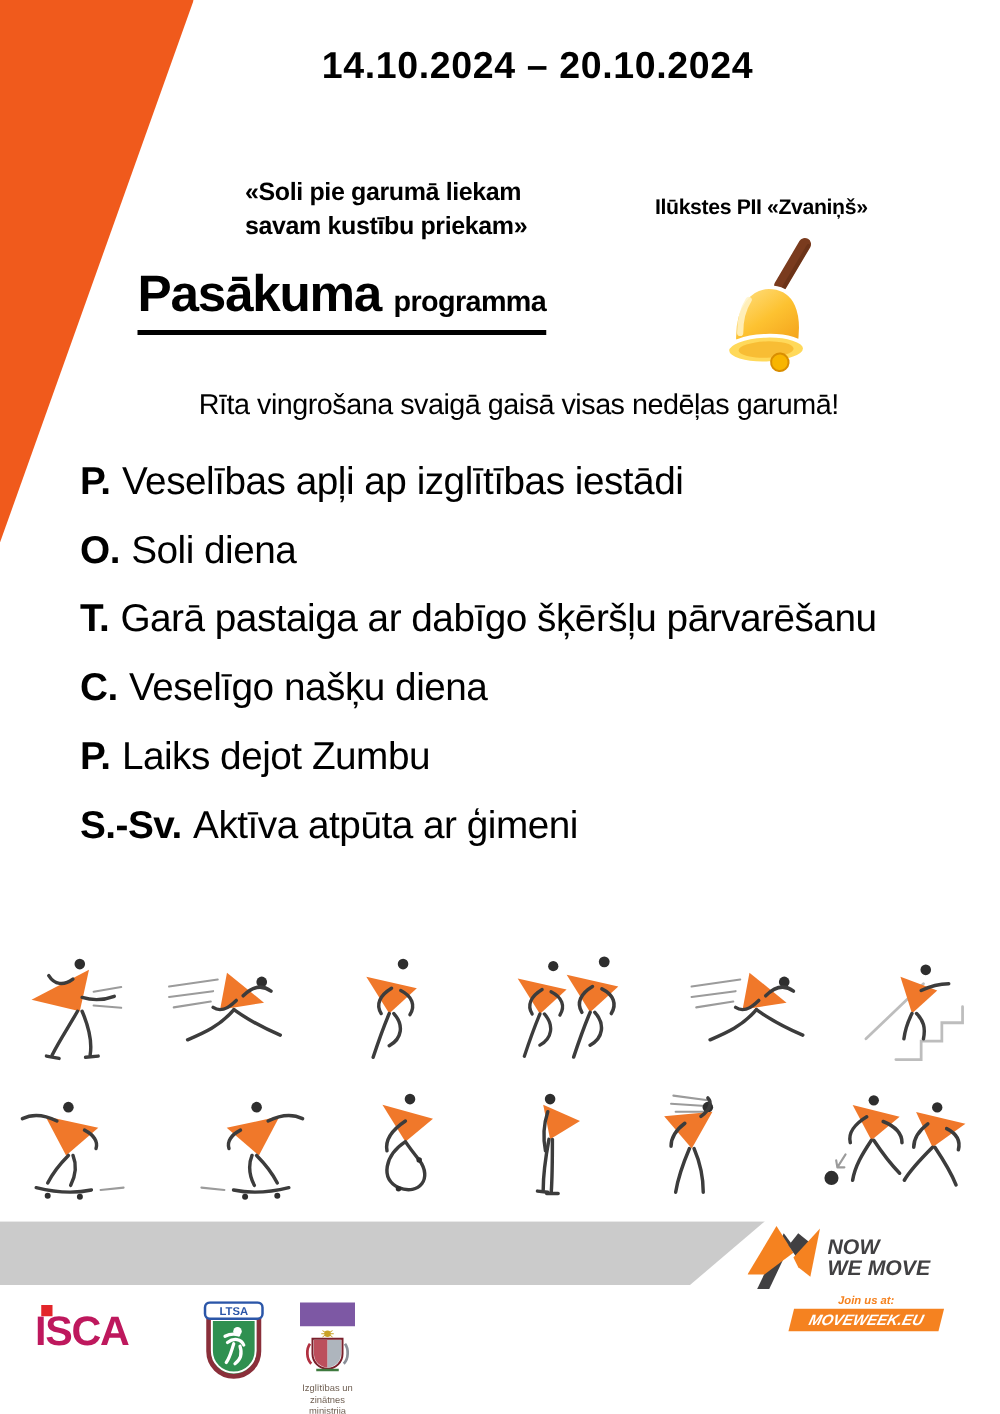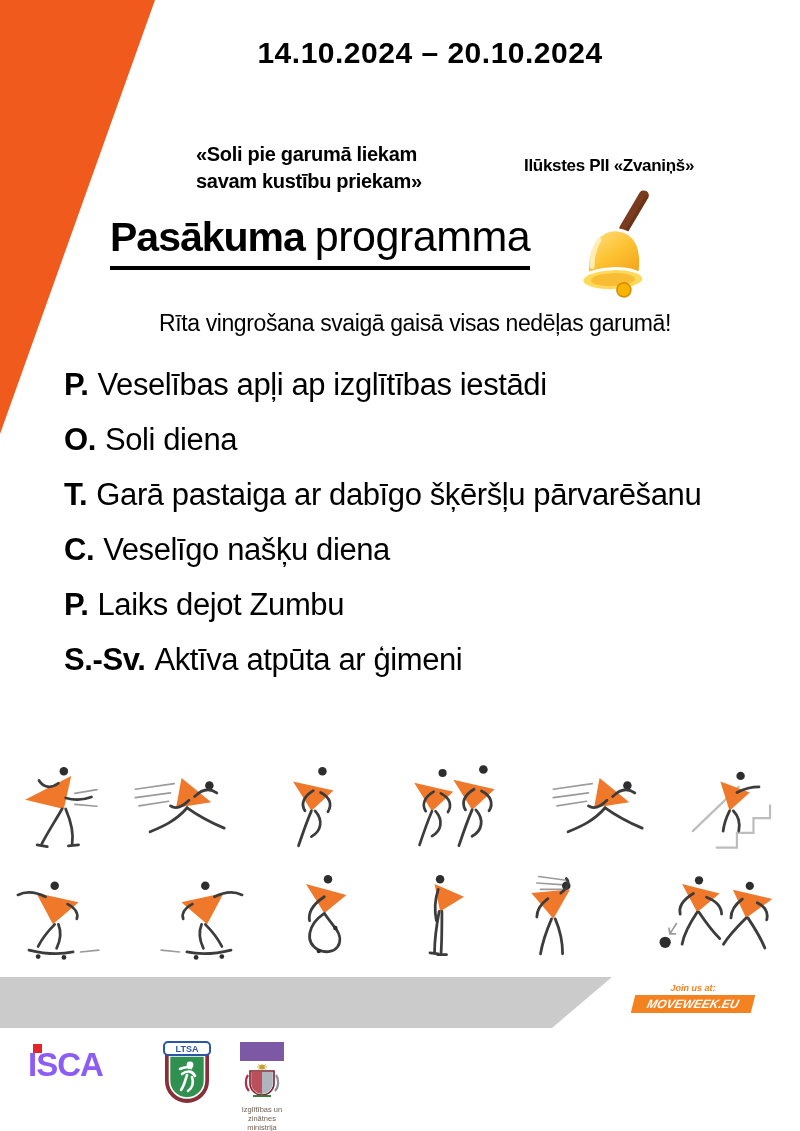--- a/index.html
+++ b/index.html
@@ -25,21 +25,21 @@
 
   
   .motto{left:196px;top:141px;font-size:20px;font-weight:bold;line-height:27px;letter-spacing:-0.3px;}
 
   
   .org{left:524px;top:156px;font-size:17px;font-weight:bold;letter-spacing:-0.3px;}
 
   
   .heading{left:110px;top:212px;border-bottom:4px solid #000;padding-bottom:5px;white-space:nowrap;}
   .heading-main{font-size:41px;font-weight:bold;letter-spacing:-1px;}
-  .heading-sub{font-size:43px;font-weight:normal;letter-spacing:-0.5px;margin-left:10px;}
+  .heading-sub{font-size:23px;font-weight:bold;letter-spacing:-0.5px;margin-left:10px;}
 
   
   .intro{left:85px;top:310px;width:660px;text-align:center;font-size:23px;letter-spacing:-0.4px;}
 
   
   .program{left:64px;top:357px;width:675px;font-size:31px;line-height:55px;letter-spacing:-0.4px;}
   .program .day{font-weight:bold;margin-right:9px;}
 
   
   .fig-row{left:12px;width:776px;height:95px;display:flex;justify-content:space-between;align-items:flex-end;}
@@ -61,21 +61,21 @@
   .nwm-l2{font-size:17px;}
   .nwm-join{margin-top:3px;text-align:center;color:#F58220;font-size:9px;font-weight:bold;font-style:italic;}
   .nwm-url{margin:2px auto 0;width:112px;background:#F58220;color:#fff;
     font-size:12px;font-weight:bold;font-style:italic;text-align:center;
     padding:2px 4px;transform:skewX(-14deg);}
   .nwm-url span{display:inline-block;transform:skewX(0deg);}
 
   
   .isca{left:28px;top:1044px;width:120px;height:36px;}
   .isca-sq{position:absolute;left:5px;top:0;width:9px;height:9px;background:#E3252A;}
-  .isca-txt{position:absolute;left:0;top:4px;font-size:33px;font-weight:900;color:#8b5cf6;letter-spacing:-1px;line-height:1;}
+  .isca-txt{position:absolute;left:0;top:4px;font-size:33px;font-weight:900;color:#be185d;letter-spacing:-1px;line-height:1;}
 
   
   .ministry{left:236px;top:1042px;width:52px;text-align:center;}
   .ministry-rect{width:44px;height:19px;background:#7D58A4;margin:0 auto;}
   .ministry-caption{margin-top:2px;font-size:7.5px;line-height:9px;color:#6F5F52;}
 
   .ltsa{left:160px;top:1041px;}
 </style>
 </head>
 <body>
@@ -271,20 +271,32 @@
       <use href="#fig-hairdance"></use>
     </svg>
   <svg class="fig" width="146" height="94">
       <use href="#fig-football"></use>
     </svg>
 </div>
 
 <div class="abs gray-bar"></div>
 
 <div class="abs nwm">
+  <div class="nwm-top">
+    <svg width="58" height="52" viewBox="0 0 60 52">
+      <polygon fill="#414042" points="8,52 30,6 36,14 18,52"></polygon>
+      <polygon fill="#F58220" points="0,40 24,0 38,22 14,40"></polygon>
+      <polygon fill="#414042" points="34,16 42,28 52,14 42,6"></polygon>
+      <polygon fill="#F58220" points="38,26 60,2 52,42 42,34"></polygon>
+    </svg>
+    <div class="nwm-text">
+      <div class="nwm-l1">NOW</div>
+      <div class="nwm-l2">WE MOVE</div>
+    </div>
+  </div>
   <div class="nwm-join">Join us at:</div>
   <div class="nwm-url"><span>MOVEWEEK.EU</span></div>
 </div>
 
 <div class="abs isca">
   <div class="isca-sq"></div>
   <div class="isca-txt">ISCA</div>
 </div>
 
 <svg class="abs ltsa" width="54" height="64" viewBox="0 0 54 64">

